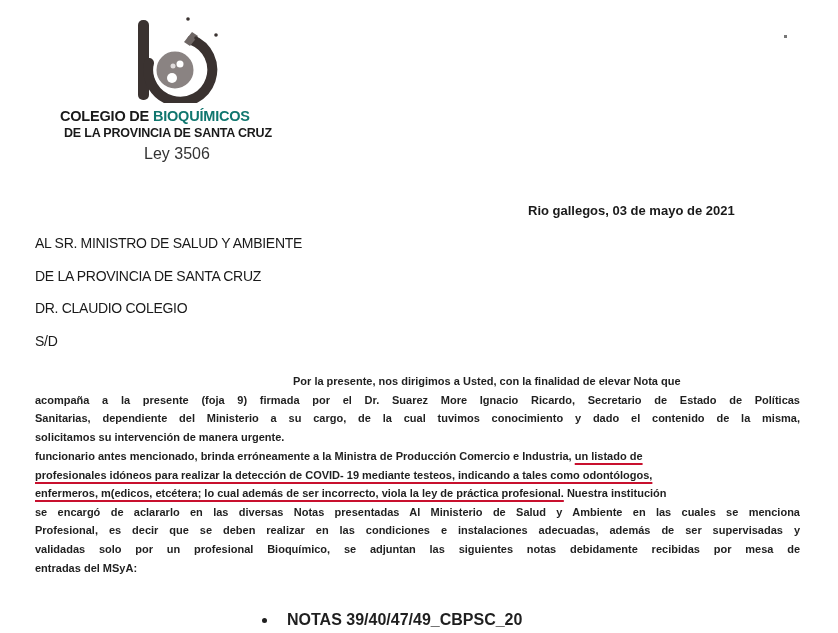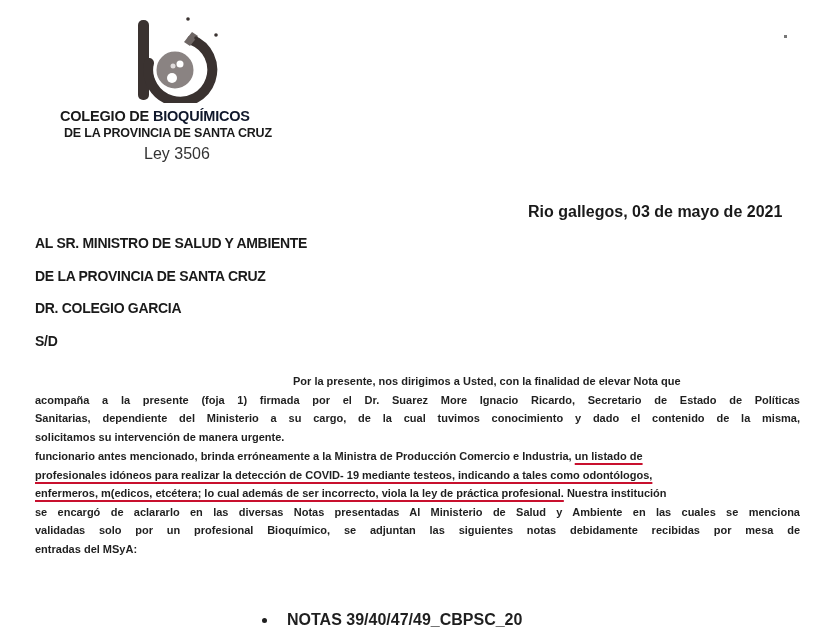--- a/index.html
+++ b/index.html
@@ -9,39 +9,39 @@
       font-family: "DejaVu Sans", sans-serif;
       color: #1c1c1c;
     }
     .abs { position: absolute; }
     
     .logo { left: 130px; top: 8px; width: 100px; height: 95px; }
     .org-name {
       left: 60px; top: 108px; font-family: "Liberation Sans", sans-serif;
       font-weight: bold; font-size: 14.5px; letter-spacing: -0.2px; color: #1a1a1a;
     }
-    .org-name .faded { color: #0f172a; font-weight: bold; }
+    .org-name .faded { color: #0f766e; font-weight: bold; }
     .org-prov {
       left: 64px; top: 126px; font-family: "Liberation Sans", sans-serif;
       font-weight: bold; font-size: 12.5px; color: #1a1a1a; letter-spacing: -0.2px;
     }
     .org-law {
       left: 144px; top: 145px; font-family: "Liberation Sans", sans-serif;
       font-size: 16px; color: #333;
     }
     .corner-mark {
       left: 784px; top: 35px; width: 3px; height: 3px; background: #777;
     }
     .date-line {
       left: 528px; top: 203px; font-family: "Liberation Sans", sans-serif;
-      font-weight: bold; font-size: 16px; color: #1a1a1a; text-align: center;
+      font-weight: bold; font-size: 13px; color: #1a1a1a; text-align: center;
     }
     .addr {
       left: 35px; font-family: "Liberation Sans", sans-serif;
-      font-weight: bold; font-size: 14px; letter-spacing: -0.3px; color: #1a1a1a;
+      font-weight: normal; font-size: 14px; letter-spacing: -0.3px; color: #1a1a1a;
     }
     .body-text {
       left: 35px; width: 765px; font-family: "Liberation Sans", sans-serif;
       font-weight: bold; font-size: 11px; color: #1f1f1f; line-height: 18.6px;
     }
     .line { display: block; height: 18.6px; white-space: nowrap; position: relative; }
     .justify { text-align: justify; text-align-last: justify; white-space: normal; }
     .indent { padding-left: 258px; }
     .ul { text-decoration: underline; text-decoration-color: #c8102e; text-decoration-thickness: 2px; text-underline-offset: 3px; }
     .bullet-item {
@@ -78,40 +78,41 @@
   <span class="faded">BIOQUÍMICOS</span>
 </div>
 <div class="abs org-prov">DE LA PROVINCIA DE SANTA CRUZ</div>
 <div class="abs org-law">Ley 3506</div>
 <div class="abs corner-mark"></div>
 
 <div class="abs date-line">Rio gallegos, 03 de mayo de 2021</div>
 
 <div class="abs addr" style="top:235px;">AL SR. MINISTRO DE SALUD Y AMBIENTE</div>
 <div class="abs addr" style="top:268px;">DE LA PROVINCIA DE SANTA CRUZ</div>
-<div class="abs addr" style="top:300px;">DR. COLEGIO GARCIA</div>
+<div class="abs addr" style="top:300px;">DR. CLAUDIO COLEGIO</div>
 <div class="abs addr" style="top:333px;text-align:right;">S/D</div>
 
 <div class="abs body-text" style="top:372px;">
   <span class="line indent">Por la presente, nos dirigimos a Usted, con la finalidad de elevar Nota que</span>
-  <span class="line justify">acompaña a la presente (foja 1) firmada por el Dr. Suarez More Ignacio Ricardo, Secretario de Estado de Políticas</span>
+  <span class="line justify">acompaña a la presente (foja 9) firmada por el Dr. Suarez More Ignacio Ricardo, Secretario de Estado de Políticas</span>
   <span class="line justify">Sanitarias, dependiente del Ministerio a su cargo, de la cual tuvimos conocimiento y dado el contenido de la misma,</span>
   <span class="line">solicitamos su intervención de manera urgente.</span>
 </div>
 
 <div class="abs body-text" style="top:447px;">
   <span class="line">
     <span>funcionario antes mencionado, brinda erróneamente a la Ministra de Producción Comercio e Industria, </span><span class="ul">un listado de</span>
   </span>
   <span class="line">
     <span class="ul">profesionales idóneos para realizar la detección de COVID- 19 mediante testeos, indicando a tales como odontólogos,</span>
   </span>
   <span class="line">
     <span class="ul">enfermeros, m(edicos, etcétera; lo cual además de ser incorrecto, viola la ley de práctica profesional.</span><span> Nuestra institución</span>
   </span>
   <span class="line justify">se encargó de aclararlo en las diversas Notas presentadas Al Ministerio de Salud y Ambiente en las cuales se menciona</span>
+  <span class="line justify">Profesional, es decir que se deben realizar en las condiciones e instalaciones adecuadas, además de ser supervisadas y</span>
   <span class="line justify">validadas solo por un profesional Bioquímico, se adjuntan las siguientes notas debidamente recibidas por mesa de</span>
   <span class="line">entradas del MSyA:</span>
 </div>
 
 <div class="abs bullet-item">
   <span class="bullet-dot"></span><span>NOTAS 39/40/47/49_CBPSC_20</span>
 </div>
 
 </body></html>

